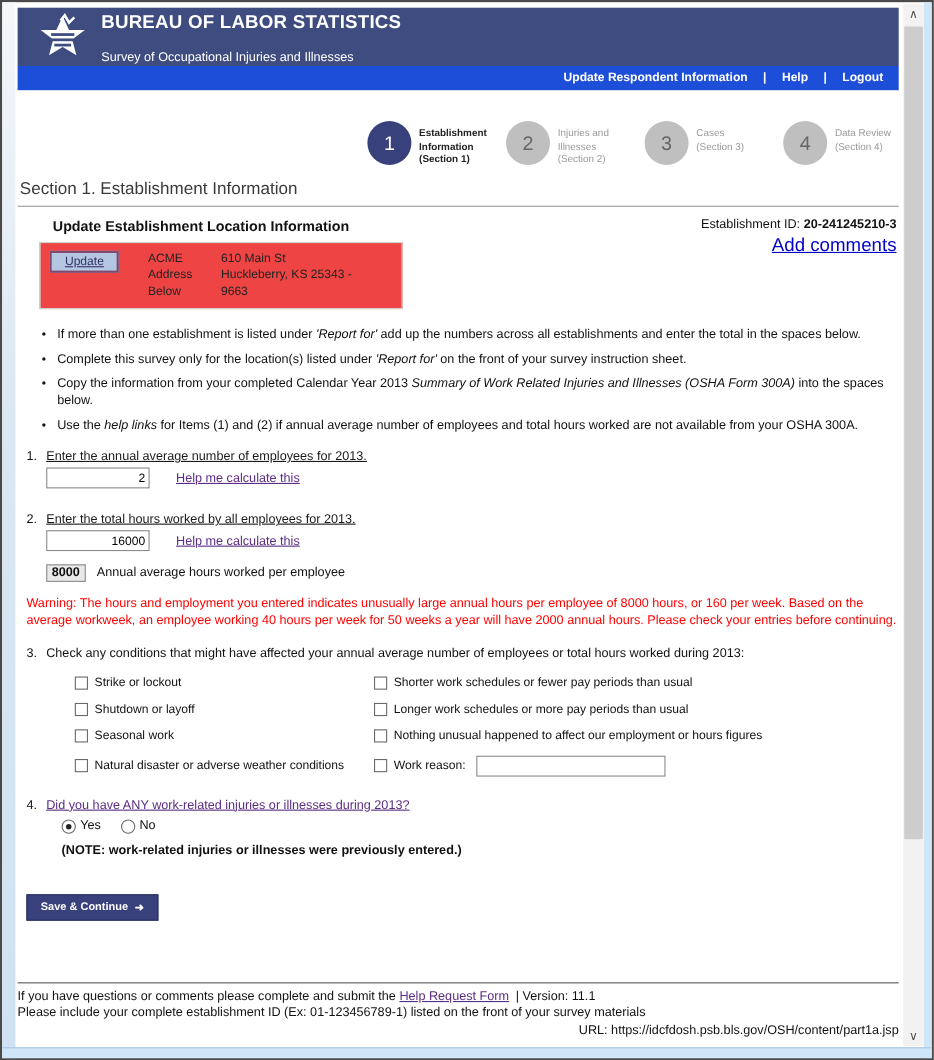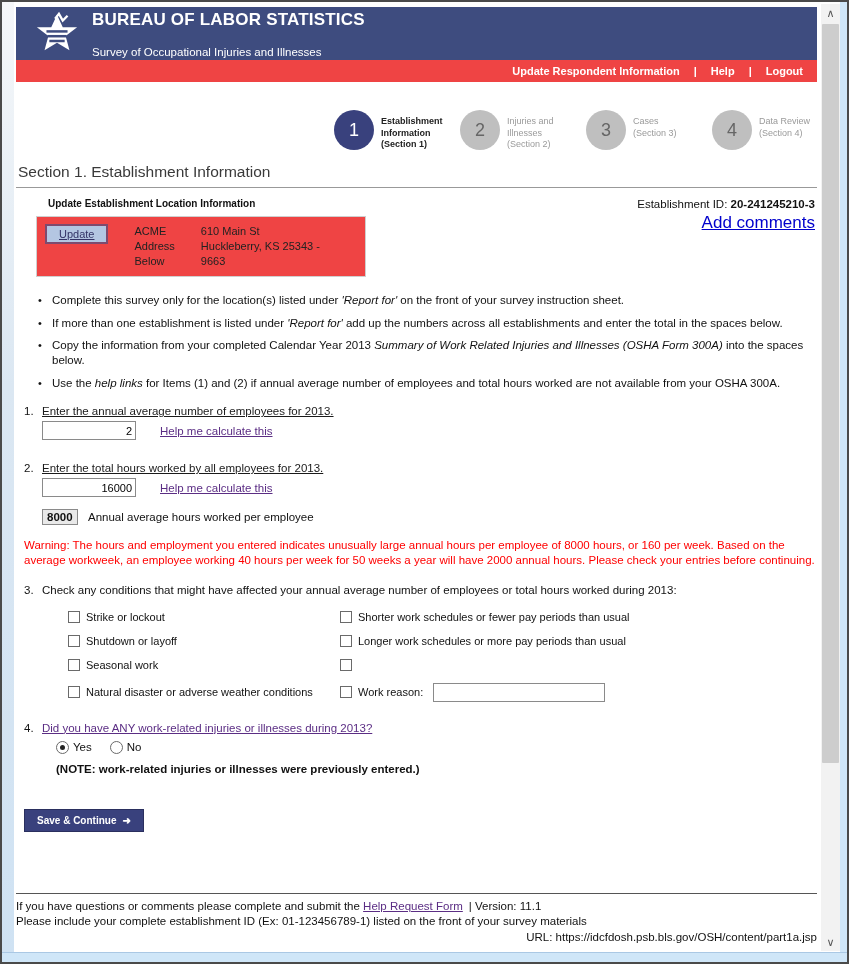--- a/index.html
+++ b/index.html
@@ -20,39 +20,39 @@
   .sb-thumb { position:absolute; top:20px; left:1px; width:17px; height:78%; background:#cdcdcd; border-radius:1px; cursor:pointer; }
   .sb-down { position:absolute; bottom:0; left:0; }
 
   .content { position:absolute; left:14px; right:30px; top:2px; }
 
   
   .hdr { margin-top:3px; height:53px; background:#3e4c7f; color:#fff; display:flex; align-items:center; padding-left:18px; }
   .hdr .logo { width:46px; height:46px; margin-right:12px; flex:0 0 auto; }
   .hdr-title { font-size:17px; font-weight:bold; letter-spacing:.2px; }
   .hdr-sub { font-size:11.5px; margin-top:16px; }
-  .redbar { height:22px; background:#ef4444; color:#fff; display:flex; align-items:center; justify-content:flex-end; gap:14px; padding-right:14px; font-size:11px; font-weight:bold; }
+  .redbar { height:22px; background:#1d4ed8; color:#fff; display:flex; align-items:center; justify-content:flex-end; gap:14px; padding-right:14px; font-size:11px; font-weight:bold; }
   .redbar a { color:#fff; text-decoration:none; cursor:pointer; }
   .redbar .sep { font-weight:bold; }
 
   
   .steps { display:flex; margin:28px 8px 0 318px; gap:14px; }
   .step { display:flex; align-items:flex-start; gap:7px; width:112px; flex:0 0 auto; }
   .step-circle { width:40px; height:40px; border-radius:50%; background:#bfbfbf; color:#666;
     display:flex; align-items:center; justify-content:center; font-size:18px; flex:0 0 auto; }
   .step.active .step-circle { background:#39417d; color:#fff; }
   .step-label { font-size:9px; color:#9a9a9a; line-height:1.3; white-space:pre-line; padding-top:6px; }
   .step.active .step-label { color:#222; font-weight:bold; }
 
   .section-title { margin-top:12px; font-size:15.5px; color:#3a3a3a; padding:0 0 6px 2px; border-bottom:1px solid #999; }
 
   
   .estab { margin-top:10px; padding-left:20px; display:flex; justify-content:space-between; }
   .estab-left { flex:1; }
-  .estab-head { font-size:10px; font-weight:bold; color:#111;padding-left:12px; }
+  .estab-head { font-size:13px; font-weight:bold; color:#111;padding-left:12px; }
   .estab-box { margin-top:7px; width:330px; background:#ef4444; border:1px solid #cfcfcf; padding:7px 8px; display:flex; gap:26px; font-size:11px; color:#222; }
   .upd-btn { align-self:flex-start; background:#b4c6e2; border:2px solid #7e4a6e; padding:2px 12px; font-size:11px; color:#333366; text-decoration:underline; cursor:pointer; }
   .pre-line { white-space:pre-line; line-height:1.35; }
   .estab-right { text-align:right; font-size:11.5px; color:#111; padding-right:2px; }
   .estab-right b { font-weight:bold; }
   .add-comments { display:inline-block; margin-top:3px; color:#0000cc; text-decoration:underline; cursor:pointer; font-size:17px; }
 
   
   .bullets { margin:16px 0 0 22px; font-size:11.5px; color:#111; }
   .bullets li { list-style:none; position:relative; padding-left:14px; margin-bottom:8px; line-height:1.3; }
@@ -175,22 +175,22 @@
         </div>
       </div>
       <div class="estab-right">
         <span>Establishment ID: </span><b>20-241245210-3</b><br>
         <a class="add-comments">Add comments</a>
       </div>
     </div>
 
     
     <ul class="bullets">
+      <li><span>If more than one establishment is listed under </span><i>'Report for'</i><span> add up the numbers across all establishments and enter the total in the spaces below.</span></li>
       <li><span>Complete this survey only for the location(s) listed under </span><i>'Report for'</i><span> on the front of your survey instruction sheet.</span></li>
-      <li><span>If more than one establishment is listed under </span><i>'Report for'</i><span> add up the numbers across all establishments and enter the total in the spaces below.</span></li>
       <li><span>Copy the information from your completed Calendar Year 2013 </span><i>Summary of Work Related Injuries and Illnesses (OSHA Form 300A)</i><span> into the spaces below.</span></li>
       <li><span>Use the </span><i>help links</i><span> for Items (1) and (2) if annual average number of employees and total hours worked are not available from your OSHA 300A.</span></li>
     </ul>
 
     
     <div class="qitem" style="margin-top:14px;">
       <span class="qnum">1.</span>
       <div class="qbody">
         <a class="qlink">Enter the annual average number of employees for 2013.</a>
         <div class="input-row">
@@ -242,20 +242,21 @@
           <div class="chk-item">
             <span class="chk-box"></span>
             <span>Longer work schedules or more pay periods than usual</span>
           </div>
           <div class="chk-item">
             <span class="chk-box"></span>
             <span>Seasonal work</span>
           </div>
           <div class="chk-item">
             <span class="chk-box"></span>
+            <span>Nothing unusual happened to affect our employment or hours figures</span>
           </div>
           <div class="chk-item">
             <span class="chk-box"></span>
             <span>Natural disaster or adverse weather conditions</span>
           </div>
           <div class="chk-item">
             <span class="chk-box"></span>
             <span>Work reason:</span>
             <input class="other-input" type="text" value="" style="">
           </div>

